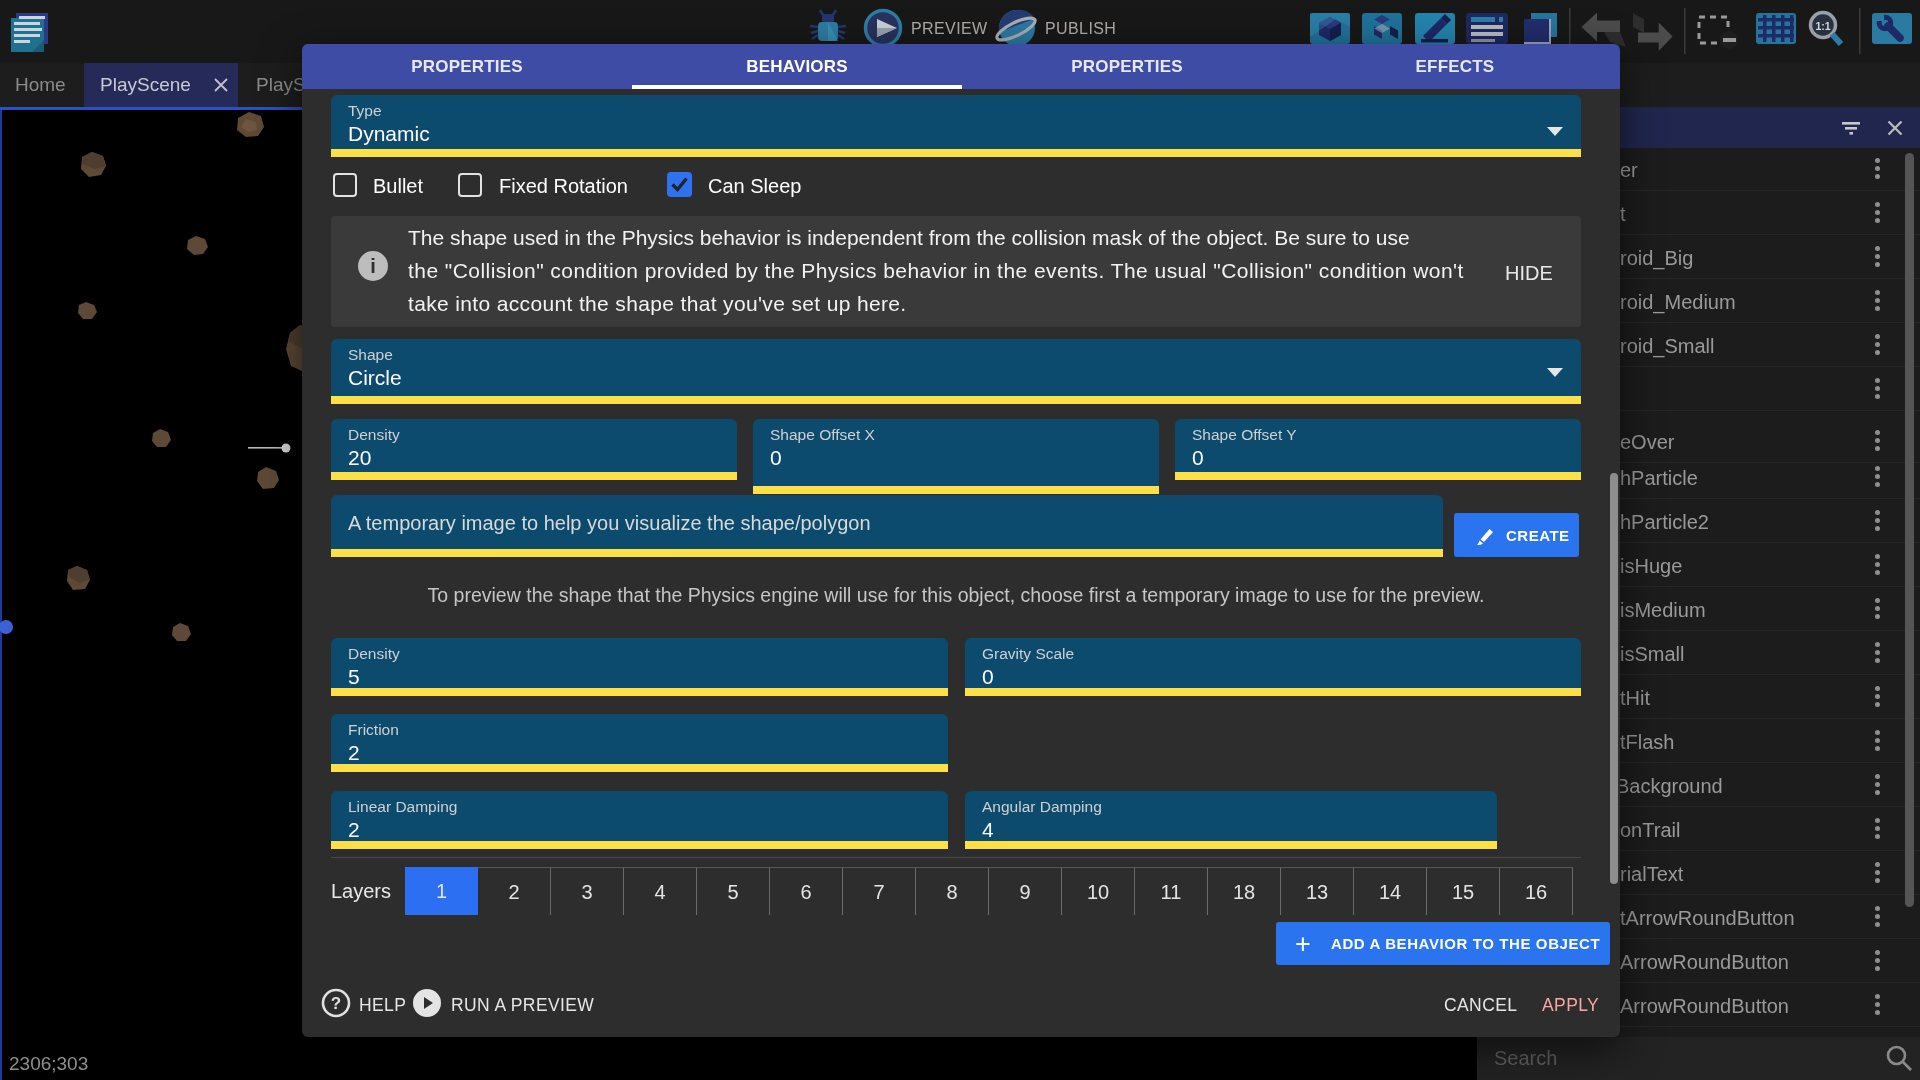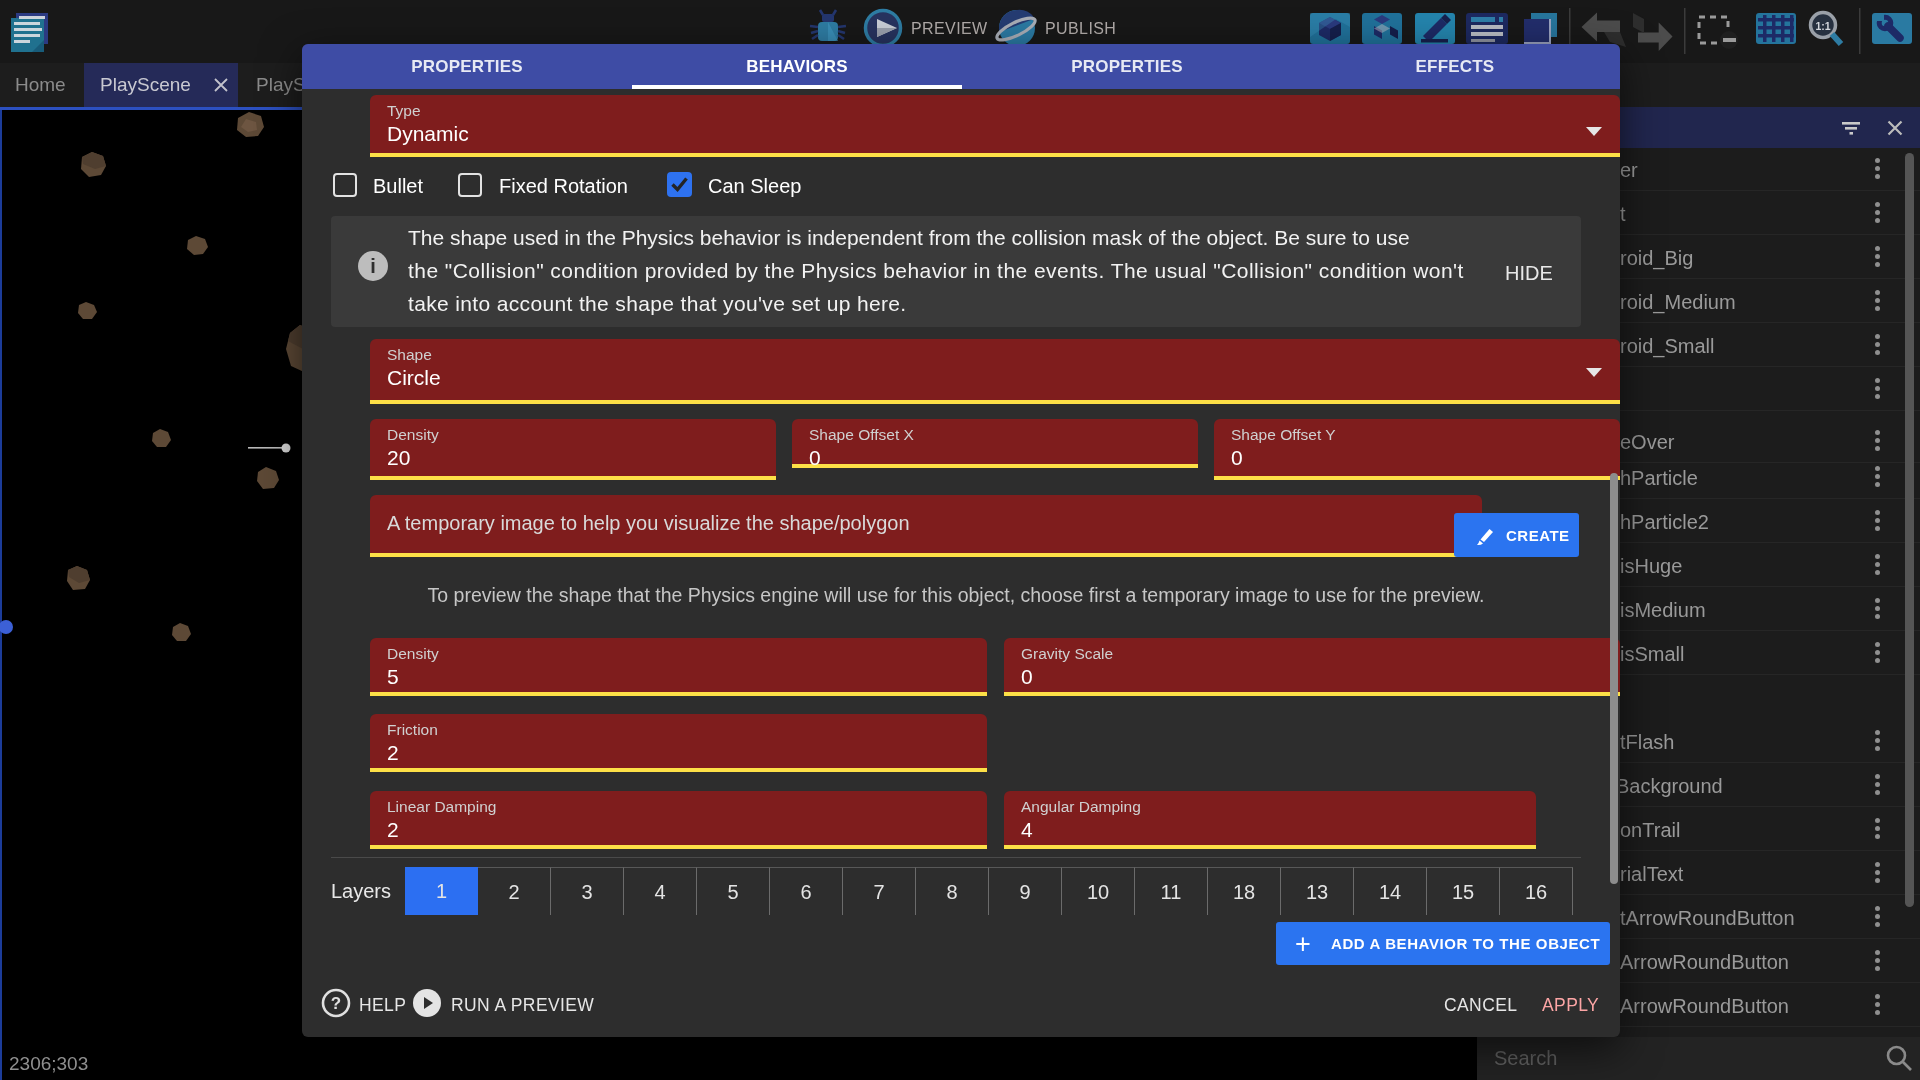--- a/index.html
+++ b/index.html
@@ -34,21 +34,21 @@
 #searchrow .ph { position:absolute; left:17px; top:0; height:43px; line-height:43px; font-size:20px; color:#616161; }
 #panelscroll { position:absolute; left:428px; top:46px; width:9px; height:754px; background:#555555; border-radius:5px; }
 
 
 #dialog { left:302px; top:44px; width:1318px; height:993px; background:#2d2d2d; border-radius:6px; box-shadow:0 12px 40px rgba(0,0,0,0.6); }
 #dlghead { position:absolute; left:0; top:0; width:1318px; height:45px; background:#3e4ca5; border-radius:6px 6px 0 0; }
 .dtab { position:absolute; top:0; width:330px; height:45px; line-height:46px; text-align:center; font-size:17px; font-weight:bold; color:rgba(255,255,255,0.88); letter-spacing:0.2px; }
 #dlghead .sel { color:#fff; }
 #dlghead .under { position:absolute; left:330px; top:41px; width:330px; height:4px; background:#fff; }
 
-.field { position:absolute; background:#7f1d1d; border-bottom:4px solid #fde047; border-radius:6px 6px 0 0;margin-left:39px; }
+.field { position:absolute; background:#0c4a6e; border-bottom:8px solid #fde047; border-radius:6px 6px 0 0; }
 .field .flabel { position:absolute; left:17px; top:7px; font-size:15.5px; color:#d0d0d0; }
 .field .fvalue { position:absolute; left:17px; top:27px; font-size:21px; color:#fff; }
 .field .arrow { position:absolute; right:18px; top:26px; width:0; height:0; border-left:8px solid transparent; border-right:8px solid transparent; border-top:9px solid #e6e6e6; }
 
 .cbox { position:absolute; width:24px; height:24px; border:2.5px solid #e2e2e2; border-radius:4px; }
 .cboxc { position:absolute; width:25px; height:25px; border-radius:4px; background:#2e72f0; }
 .cblbl { position:absolute; font-size:20px; color:#fff; }
 
 #infobox { position:absolute; left:29px; top:172px; width:1250px; height:111px; background:#3a3a3a; border-radius:4px; }
 #infobox .icn { position:absolute; left:27px; top:35px; width:30px; height:30px; border-radius:50%; background:#bdbdbd; color:#2f2f2f; font-size:20px; font-weight:bold; text-align:center; line-height:30px; }
@@ -324,20 +324,28 @@
         </span>
       </div>
     <div class="prow" style="top:524px">
         <span class="nm">isSmall</span>
         <span class="dots">
           <i style="top:0"></i>
           <i style="top:8px"></i>
           <i style="top:16px"></i>
         </span>
       </div>
+    <div class="prow" style="top:568px">
+        <span class="nm">tHit</span>
+        <span class="dots">
+          <i style="top:0"></i>
+          <i style="top:8px"></i>
+          <i style="top:16px"></i>
+        </span>
+      </div>
     <div class="prow" style="top:612px">
         <span class="nm">tFlash</span>
         <span class="dots">
           <i style="top:0"></i>
           <i style="top:8px"></i>
           <i style="top:16px"></i>
         </span>
       </div>
     <div class="prow" style="top:656px">
         <span class="nm" style="left:139px">Background</span>
@@ -431,21 +439,21 @@
     <div class="field" style="left:29px;top:295px;width:1250px;height:65px">
       <span class="flabel">Shape</span>
         <span class="fvalue">Circle</span>
         <span class="arrow" style="top:29px"></span>
     </div>
 
     <div class="field" style="left:29px;top:375px;width:406px;height:61px">
       <span class="flabel">Density</span>
         <span class="fvalue">20</span>
     </div>
-    <div class="field" style="left:451px;top:375px;width:406px;height:49px">
+    <div class="field" style="left:451px;top:375px;width:406px;height:75px">
       <span class="flabel">Shape Offset X</span>
         <span class="fvalue">0</span>
     </div>
     <div class="field" style="left:873px;top:375px;width:406px;height:61px">
       <span class="flabel">Shape Offset Y</span>
         <span class="fvalue">0</span>
     </div>
 
     <div class="field" id="tempfield" style="left:29px;top:451px;width:1112px;height:62px">
       <span class="fvalue1">A temporary image to help you visualize the shape/polygon</span>

